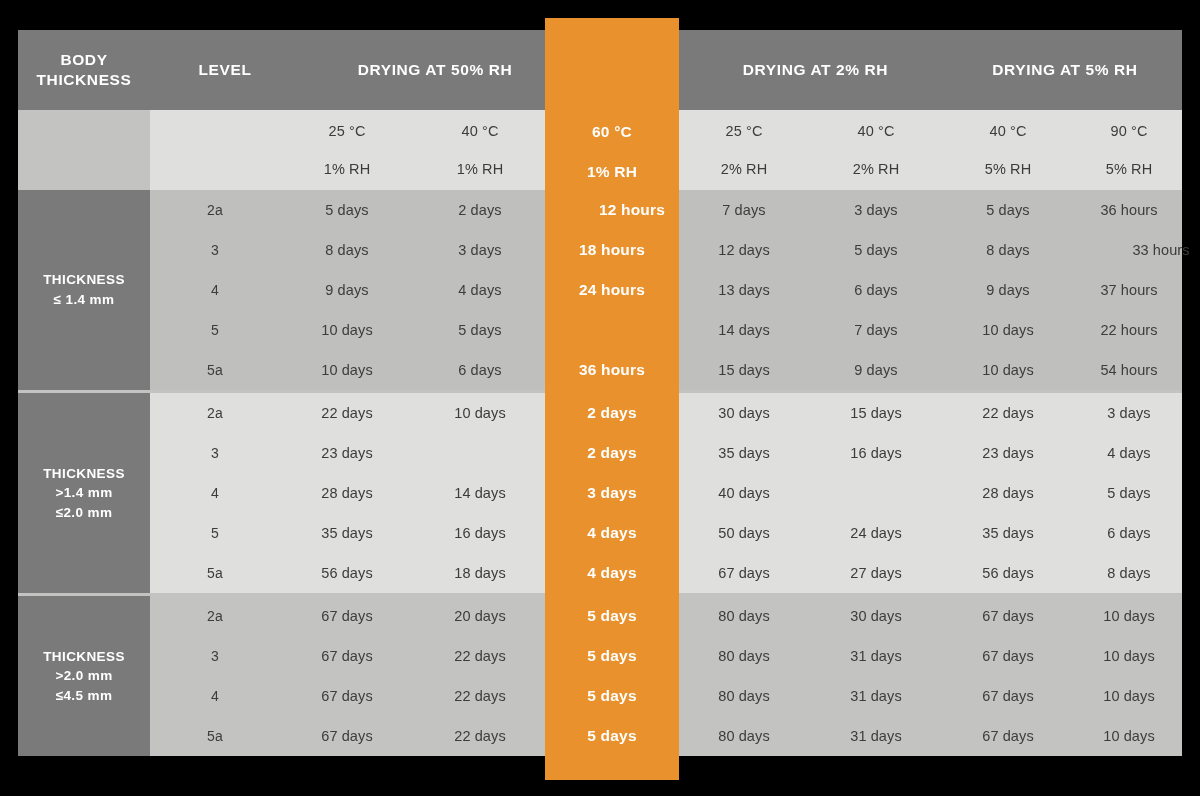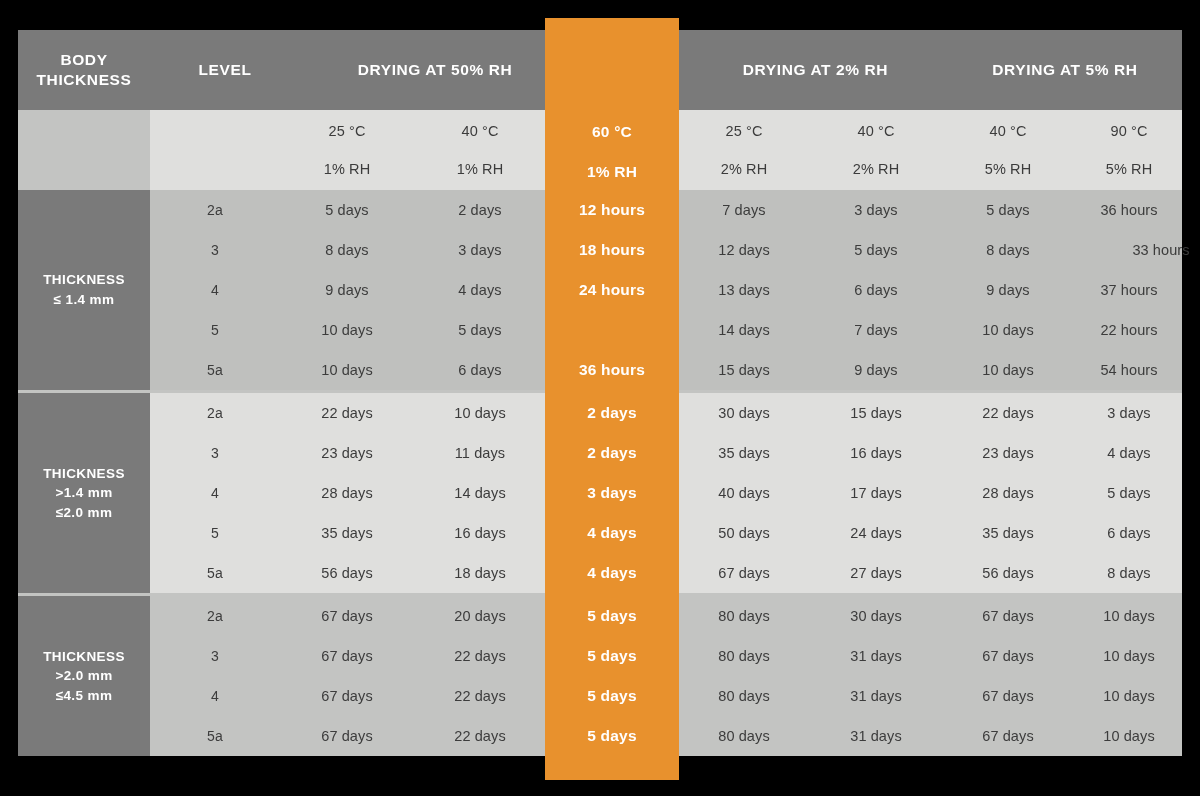--- a/index.html
+++ b/index.html
@@ -212,30 +212,28 @@
         <div class="band g1" style="top: 363px; height: 200px;"></div>
         <div class="cell lvl" style="left: 5px; top: 363px; width: 120px; height: 40px;">2a</div>
         <div class="cell" style="left: 127px; top: 363px; width: 140px; height: 40px;">22 days</div>
         <div class="cell" style="left: 260px; top: 363px; width: 140px; height: 40px;">10 days</div>
         <div class="cell" style="left: 524px; top: 363px; width: 140px; height: 40px;">30 days</div>
         <div class="cell" style="left: 656px; top: 363px; width: 140px; height: 40px;">15 days</div>
         <div class="cell" style="left: 788px; top: 363px; width: 140px; height: 40px;">22 days</div>
         <div class="cell" style="left: 909px; top: 363px; width: 140px; height: 40px;">3 days</div>
         <div class="cell lvl" style="left: 5px; top: 403px; width: 120px; height: 40px;">3</div>
         <div class="cell" style="left: 127px; top: 403px; width: 140px; height: 40px;">23 days</div>
-        <div class="cell" style="left: 260px; top: 403px; width: 140px; height: 40px;">11 days</div>
         <div class="cell" style="left: 524px; top: 403px; width: 140px; height: 40px;">35 days</div>
         <div class="cell" style="left: 656px; top: 403px; width: 140px; height: 40px;">16 days</div>
         <div class="cell" style="left: 788px; top: 403px; width: 140px; height: 40px;">23 days</div>
         <div class="cell" style="left: 909px; top: 403px; width: 140px; height: 40px;">4 days</div>
         <div class="cell lvl" style="left: 5px; top: 443px; width: 120px; height: 40px;">4</div>
         <div class="cell" style="left: 127px; top: 443px; width: 140px; height: 40px;">28 days</div>
         <div class="cell" style="left: 260px; top: 443px; width: 140px; height: 40px;">14 days</div>
         <div class="cell" style="left: 524px; top: 443px; width: 140px; height: 40px;">40 days</div>
-        <div class="cell" style="left: 656px; top: 443px; width: 140px; height: 40px;">17 days</div>
         <div class="cell" style="left: 788px; top: 443px; width: 140px; height: 40px;">28 days</div>
         <div class="cell" style="left: 909px; top: 443px; width: 140px; height: 40px;">5 days</div>
         <div class="cell lvl" style="left: 5px; top: 483px; width: 120px; height: 40px;">5</div>
         <div class="cell" style="left: 127px; top: 483px; width: 140px; height: 40px;">35 days</div>
         <div class="cell" style="left: 260px; top: 483px; width: 140px; height: 40px;">16 days</div>
         <div class="cell" style="left: 524px; top: 483px; width: 140px; height: 40px;">50 days</div>
         <div class="cell" style="left: 656px; top: 483px; width: 140px; height: 40px;">24 days</div>
         <div class="cell" style="left: 788px; top: 483px; width: 140px; height: 40px;">35 days</div>
         <div class="cell" style="left: 909px; top: 483px; width: 140px; height: 40px;">6 days</div>
         <div class="cell lvl" style="left: 5px; top: 523px; width: 120px; height: 40px;">5a</div>
@@ -293,21 +291,21 @@
           <div class="">&gt;2.0 mm</div>
           <div class="">≤4.5 mm</div>
         </div>
       </div>
 
   </div>
 
   <div id="hl">
       <div class="hl-cell" style="top: 96px; height: 36px; left: 0px; width: 134px;">60 °C</div>
       <div class="hl-cell" style="top: 136px; height: 36px; left: 0px; width: 134px;">1% RH</div>
-      <div class="hl-cell" style="left: 0px; width: 134px; top: 172px; height: 40px;">12 hours</div>
+      <div class="hl-cell" style="left: 0px; width: 134px; top: 172px; height: 40px; padding-left: 20px;">12 hours</div>
       <div class="hl-cell" style="left: 0px; width: 134px; top: 212px; height: 40px;">18 hours</div>
       <div class="hl-cell" style="left: 0px; width: 134px; top: 252px; height: 40px;">24 hours</div>
       <div class="hl-cell" style="left: 0px; width: 134px; top: 332px; height: 40px;">36 hours</div>
       <div class="hl-cell" style="left: 0px; width: 134px; top: 375px; height: 40px;">2 days</div>
       <div class="hl-cell" style="left: 0px; width: 134px; top: 415px; height: 40px;">2 days</div>
       <div class="hl-cell" style="left: 0px; width: 134px; top: 455px; height: 40px;">3 days</div>
       <div class="hl-cell" style="left: 0px; width: 134px; top: 495px; height: 40px;">4 days</div>
       <div class="hl-cell" style="left: 0px; width: 134px; top: 535px; height: 40px;">4 days</div>
       <div class="hl-cell" style="left: 0px; width: 134px; top: 578px; height: 40px;">5 days</div>
       <div class="hl-cell" style="left: 0px; width: 134px; top: 618px; height: 40px;">5 days</div>

